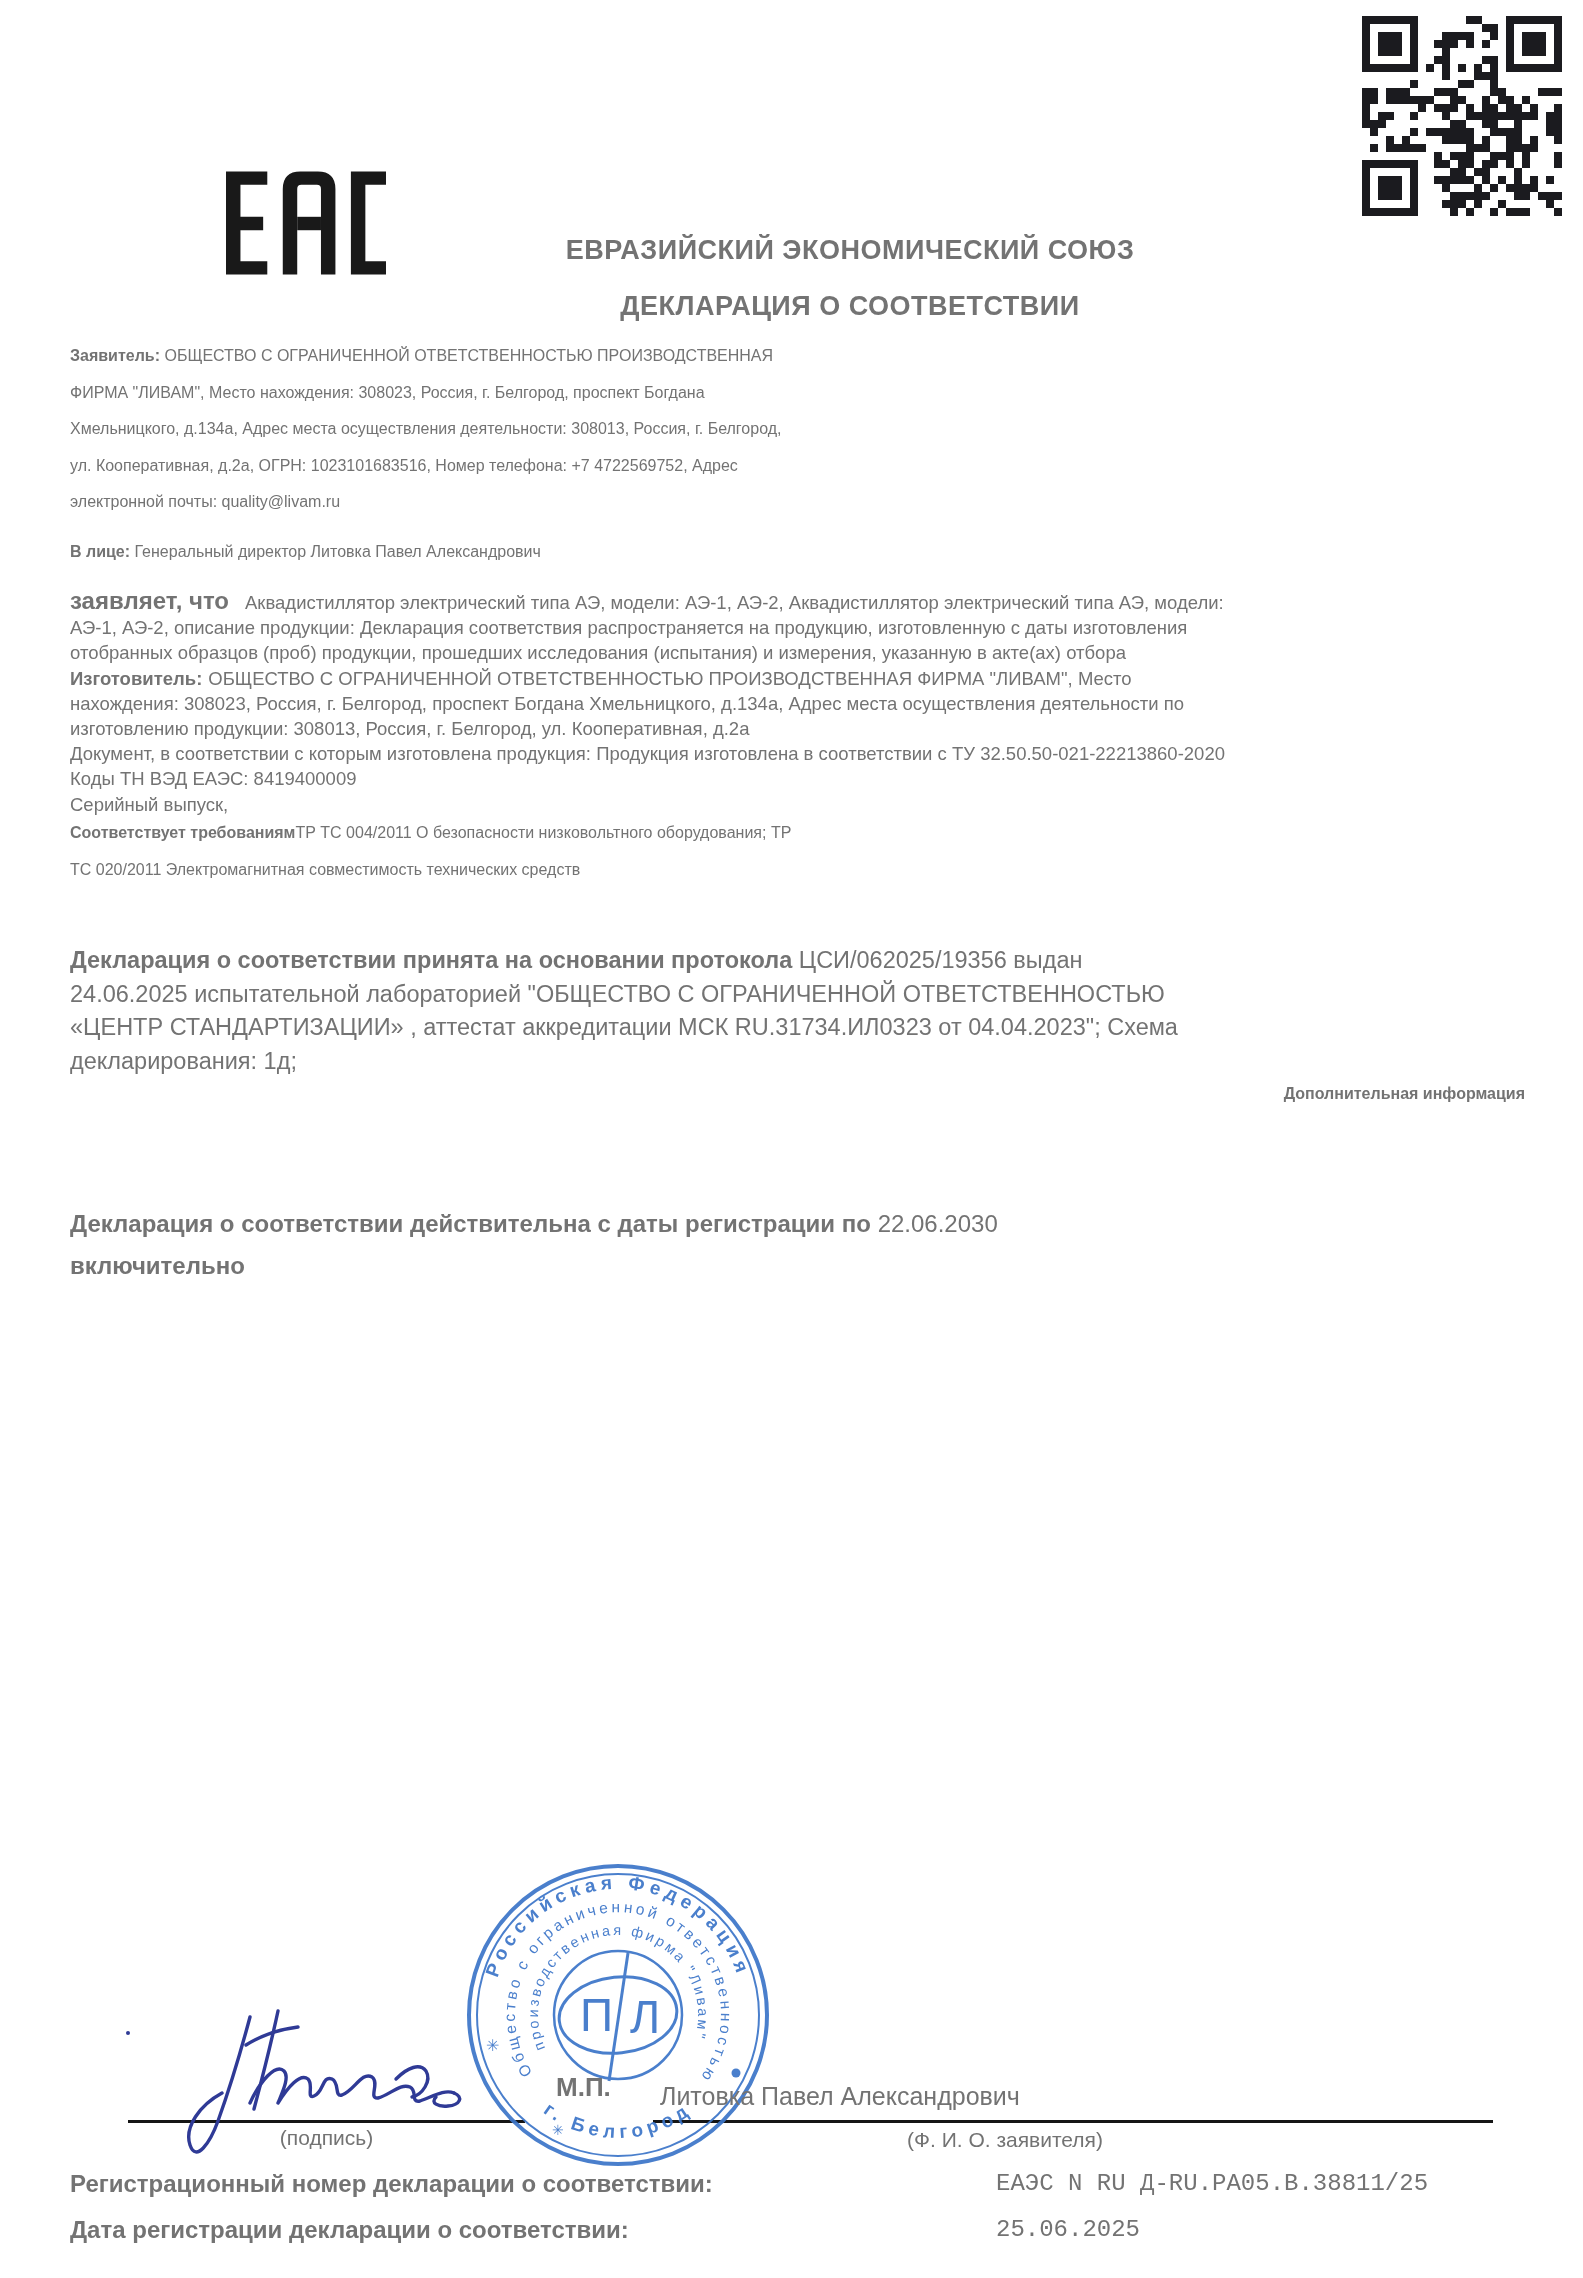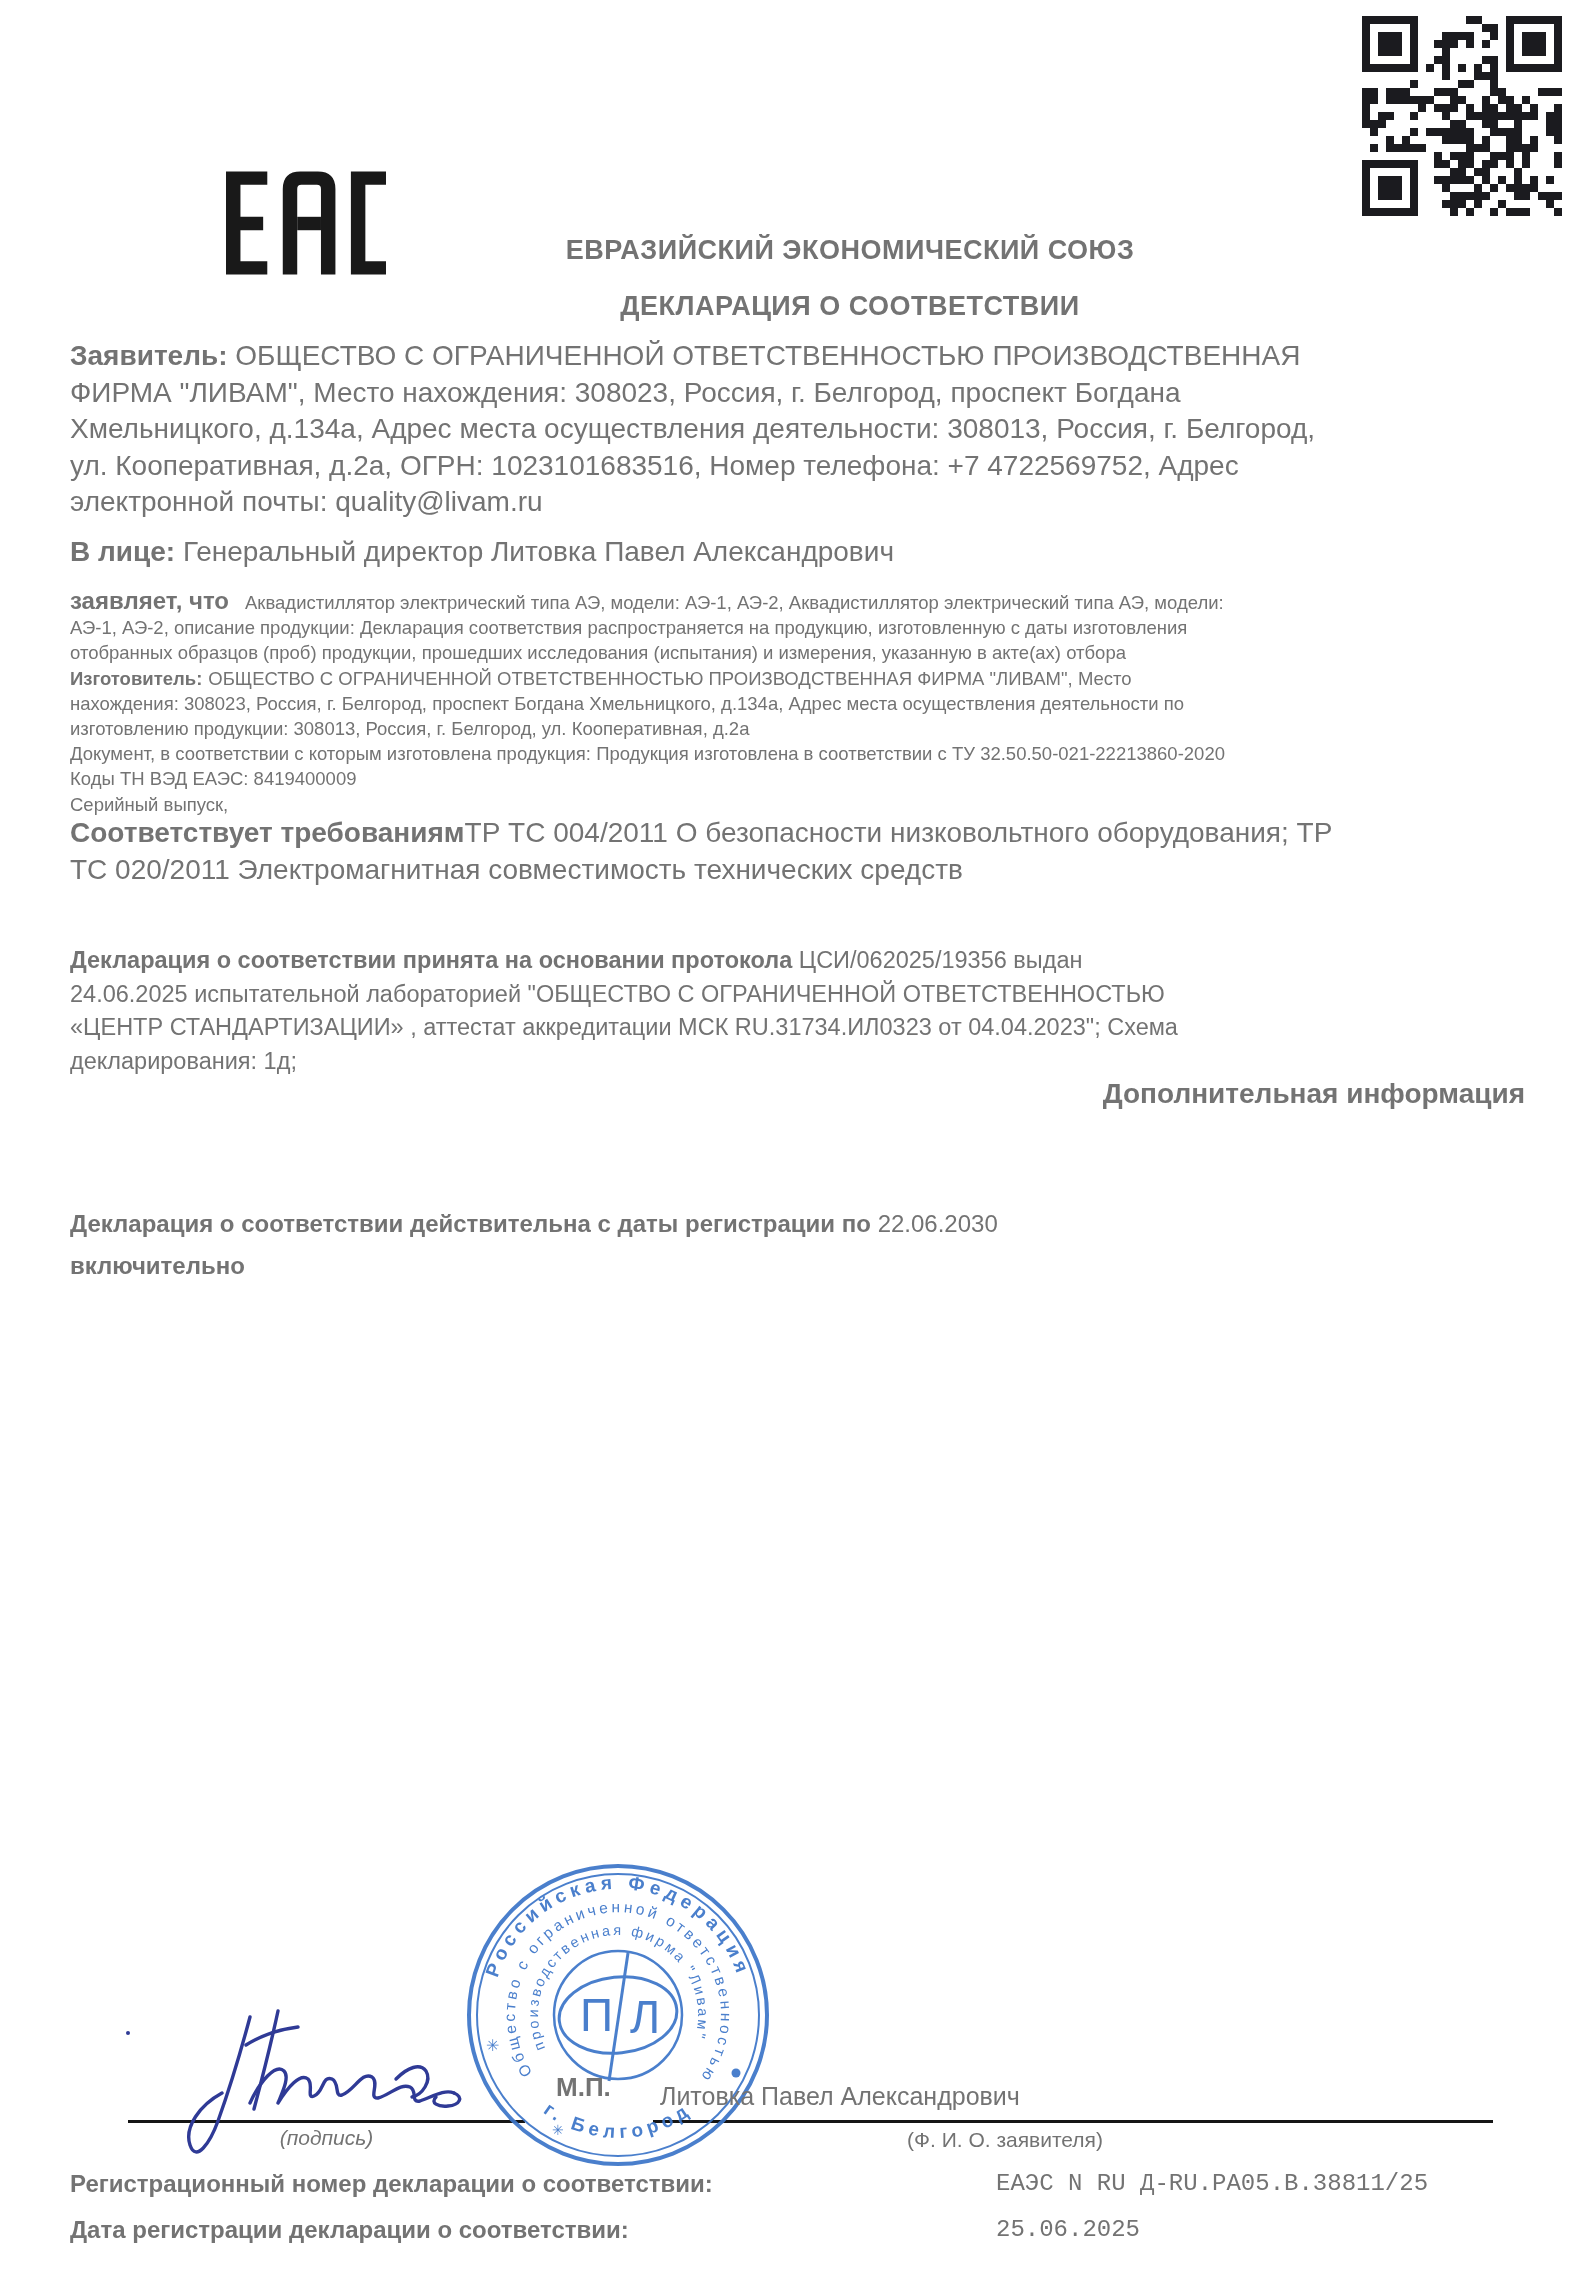--- a/index.html
+++ b/index.html
@@ -8,21 +8,21 @@
     font-family:"Liberation Sans", sans-serif;color:#737373;overflow:hidden;
     margin:0 auto;
   }
   .abs{position:absolute;}
   p{margin:0;}
   .pre{white-space:pre-line;}
   .doc-title{
     left:340px;top:222px;width:1020px;text-align:center;
     font-weight:bold;font-size:27px;line-height:56px;letter-spacing:0.5px;
   }
-  .body-par{left:70px;width:1455px;font-size:28px;line-height:36.5px;}
+  .body-par{left:70px;width:1455px;font-size:16px;line-height:36.5px;}
   .body-par b{font-weight:bold;}
   .small-par{left:70px;width:1465px;font-size:18.5px;line-height:25.2px;}
   .small-par b.big{font-size:24px;font-weight:bold;margin-right:16px;}
   .small-par b{font-weight:bold;margin-right:6px;}
   .gap-label{}
   .hline{height:3px;background:#151515;}
   .caption{font-size:21px;text-align:center;}
   .bold{font-weight:bold;text-align:right;}
   .reg-label{left:70px;font-size:24px;font-weight:bold;}
   .reg-value{left:996px;font-size:24px;font-family:Liberation Mono, monospace;}
@@ -427,21 +427,21 @@
       <path d="M354,118 C364,122 360,130 348,131 C338,132 330,128 336,122"></path>
     </g>
   </svg>
 
   <div class="abs mp">М.П.</div>
   <div class="abs fio-name">Литовка Павел Александрович</div>
 
   <div class="abs hline" style="left:128px;top:2120px;width:397px;z-index:2;"></div>
   <div class="abs hline" style="left:653px;top:2120px;width:840px;z-index:2;"></div>
 
-  <div class="abs caption" style="left:128px;top:2126px;width:397px;font-style:italic;">(подпись)</div>
+  <div class="abs caption" style="left:128px;top:2126px;width:397px;">(подпись)</div>
   <div class="abs caption" style="left:805px;top:2128px;width:400px;">(Ф. И. О. заявителя)</div>
 
   <div class="abs reg-label" style="top:2170px;">Регистрационный номер декларации о соответствии:</div>
   <div class="abs reg-value" style="top:2170px;">ЕАЭС N RU Д-RU.РА05.В.38811/25</div>
 
   <div class="abs reg-label" style="top:2216px;">Дата регистрации декларации о соответствии:</div>
   <div class="abs reg-value" style="top:2216px;">25.06.2025</div>
 
 </div>
 

